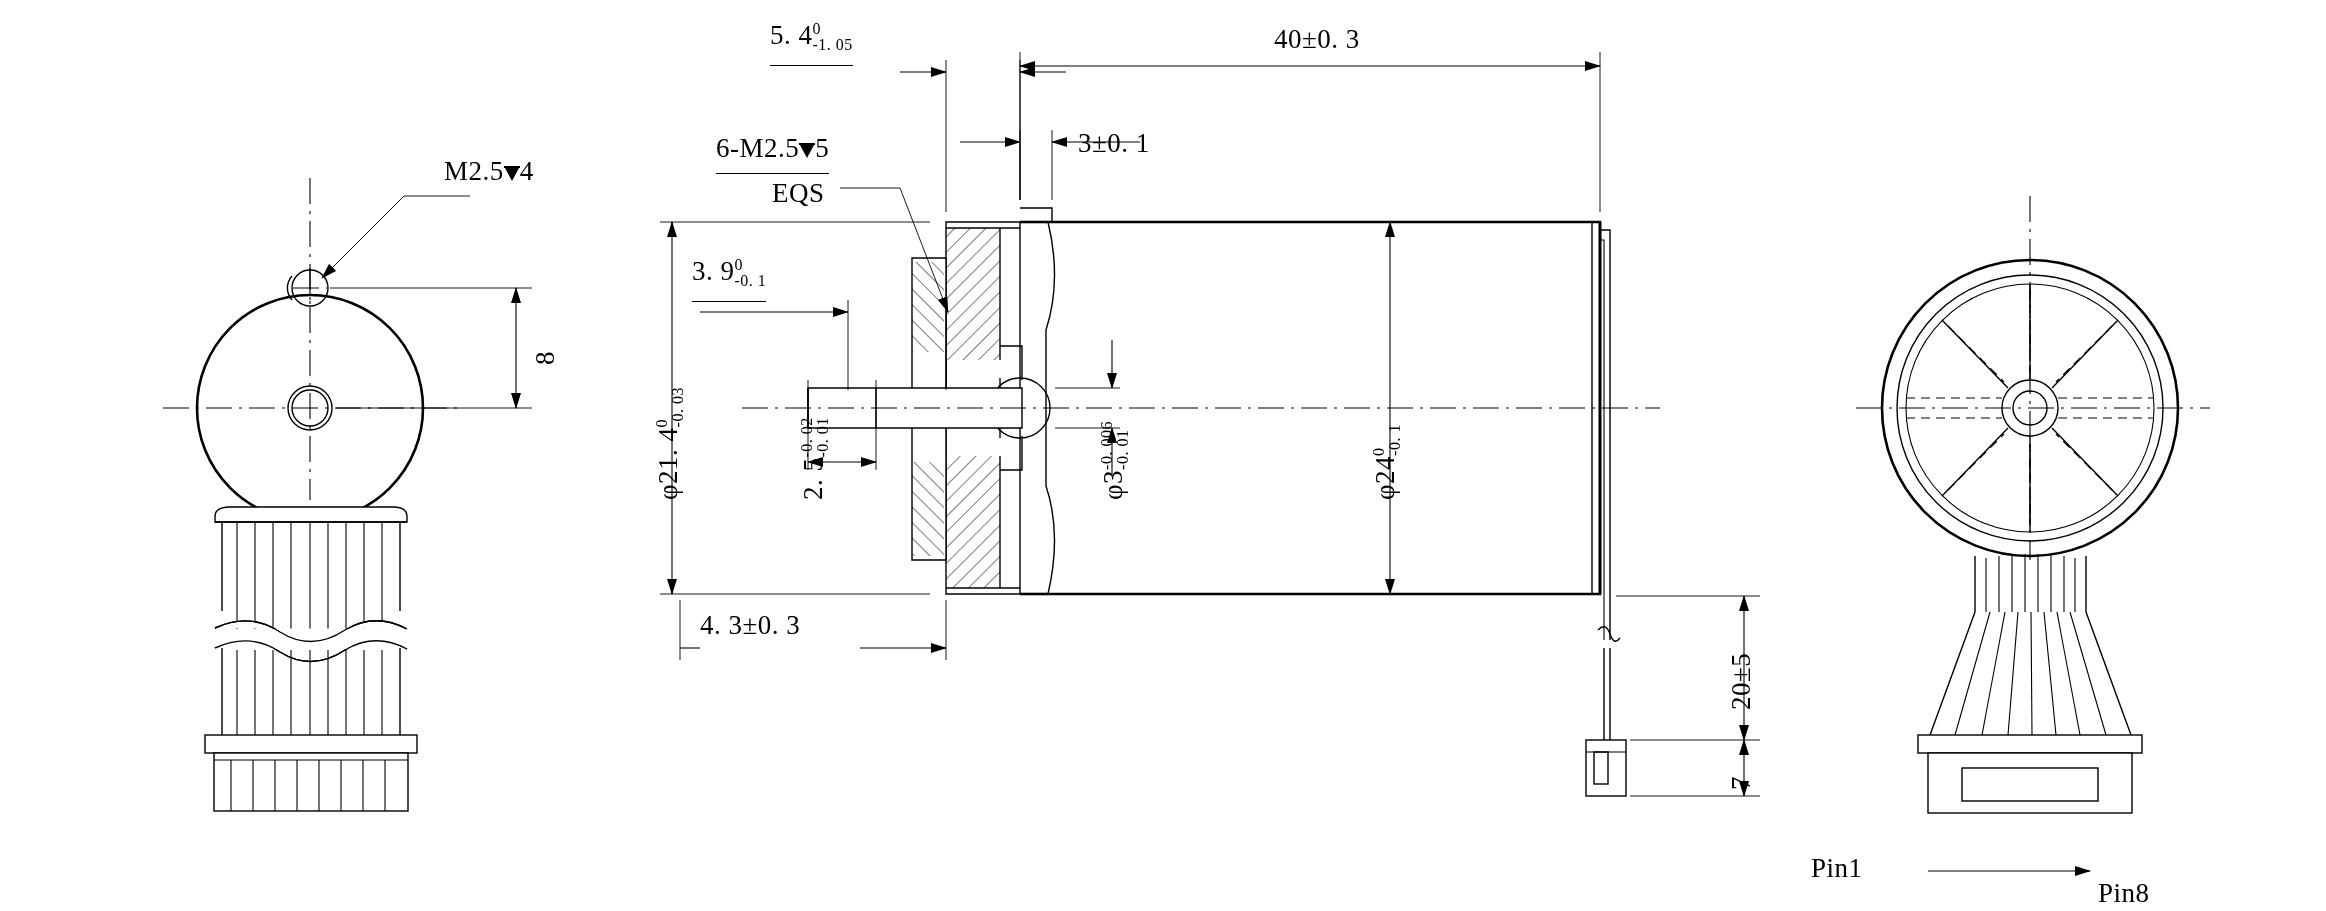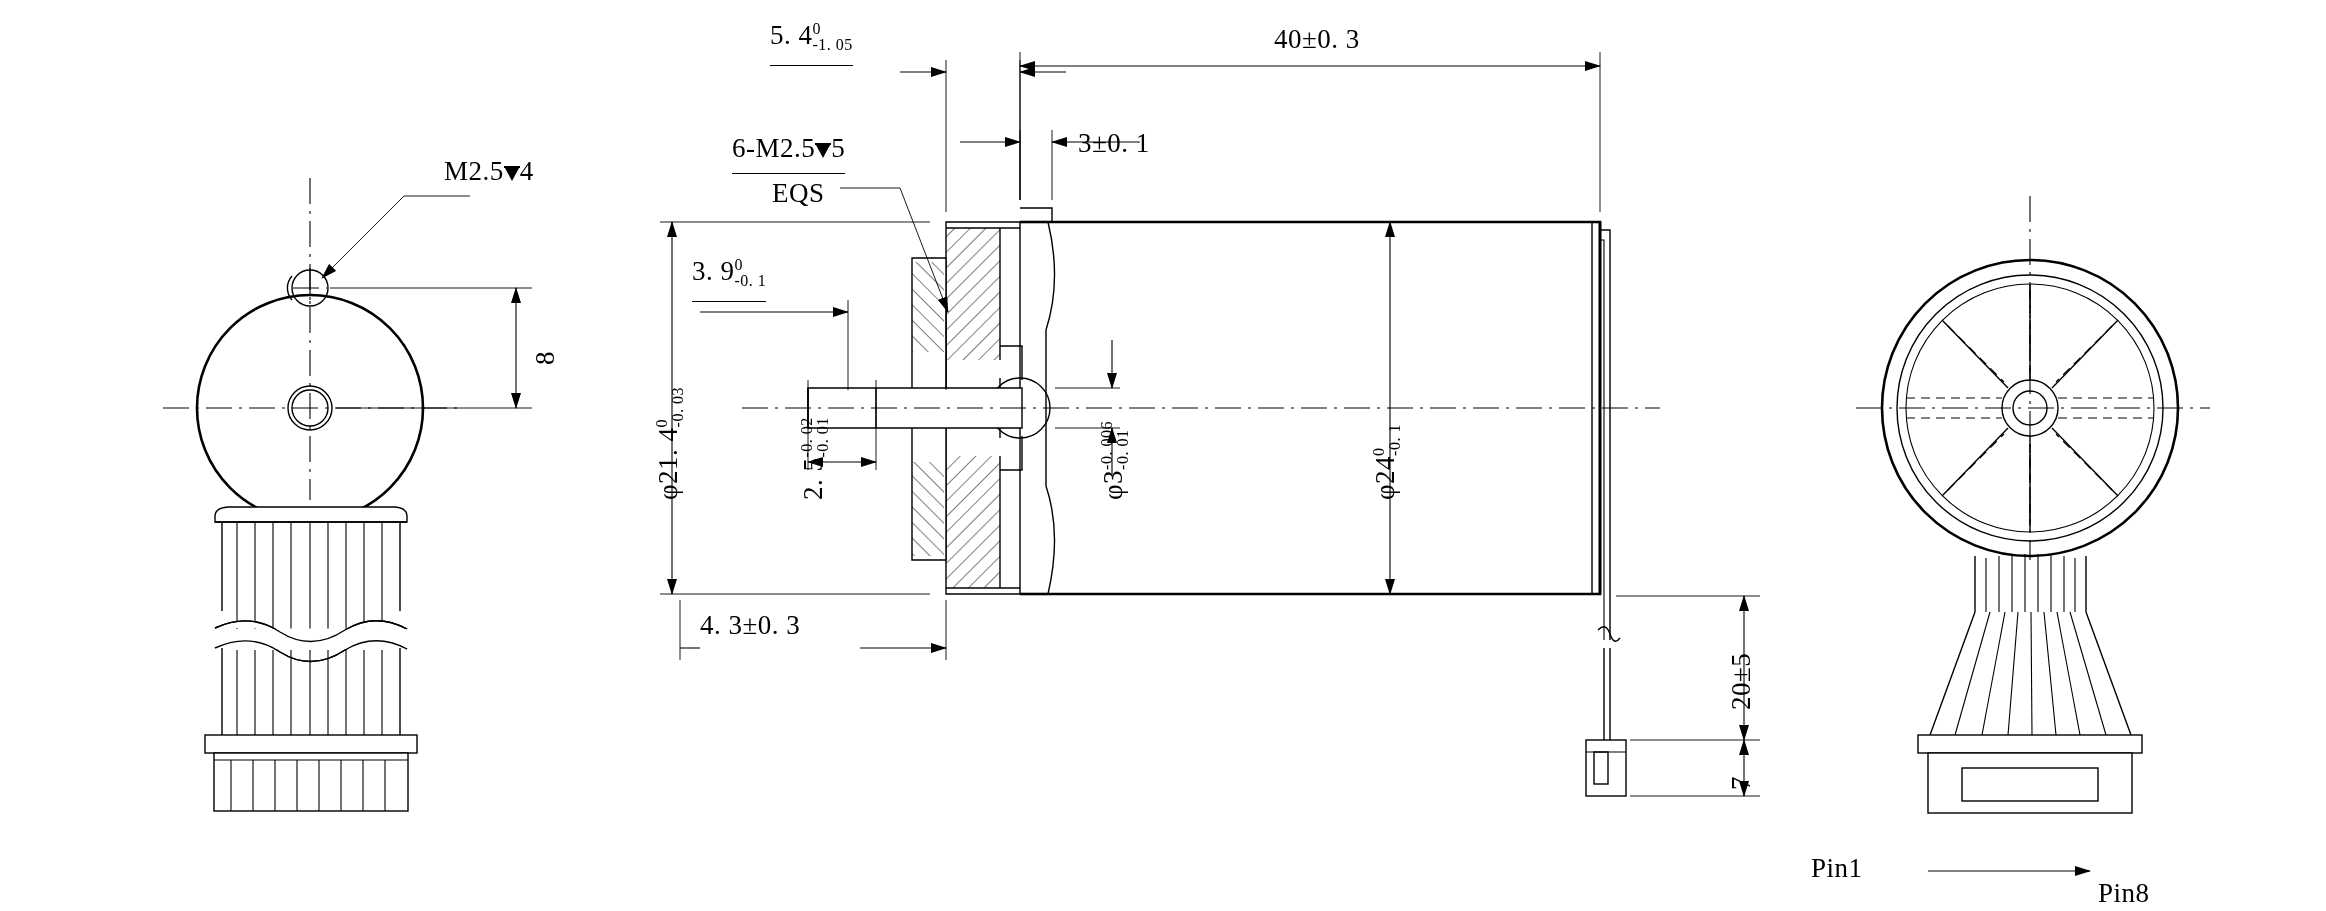--- a/index.html
+++ b/index.html
@@ -357,21 +357,21 @@
 
   <div class="lbl lbl-main underline-lbl" style="left:770px; top:22px;">
     <span>5. 4</span><span class="tolstack">
       <span class="tu">0</span>
       <span class="tl">-1. 05</span>
     </span>
   </div>
 
   <div class="lbl lbl-main" style="left:1248px; top:26px;margin-left:26px;">40±0. 3</div>
 
-  <div class="lbl lbl-main underline-lbl" style="left:716px; top:135px;margin-left:16px;">
+  <div class="lbl lbl-main underline-lbl" style="left:716px; top:135px;">
     <span>6-M2.5</span><span class="depthsym"></span><span>5</span>
   </div>
 
   <div class="lbl lbl-main" style="left:772px; top:180px;">EQS</div>
 
   <div class="lbl lbl-main" style="left:1078px; top:130px;">3±0. 1</div>
 
   <div class="lbl lbl-main underline-lbl" style="left:692px; top:258px;font-family:Liberation Serif, serif;">
     <span>3. 9</span><span class="tolstack">
       <span class="tu">0</span>

